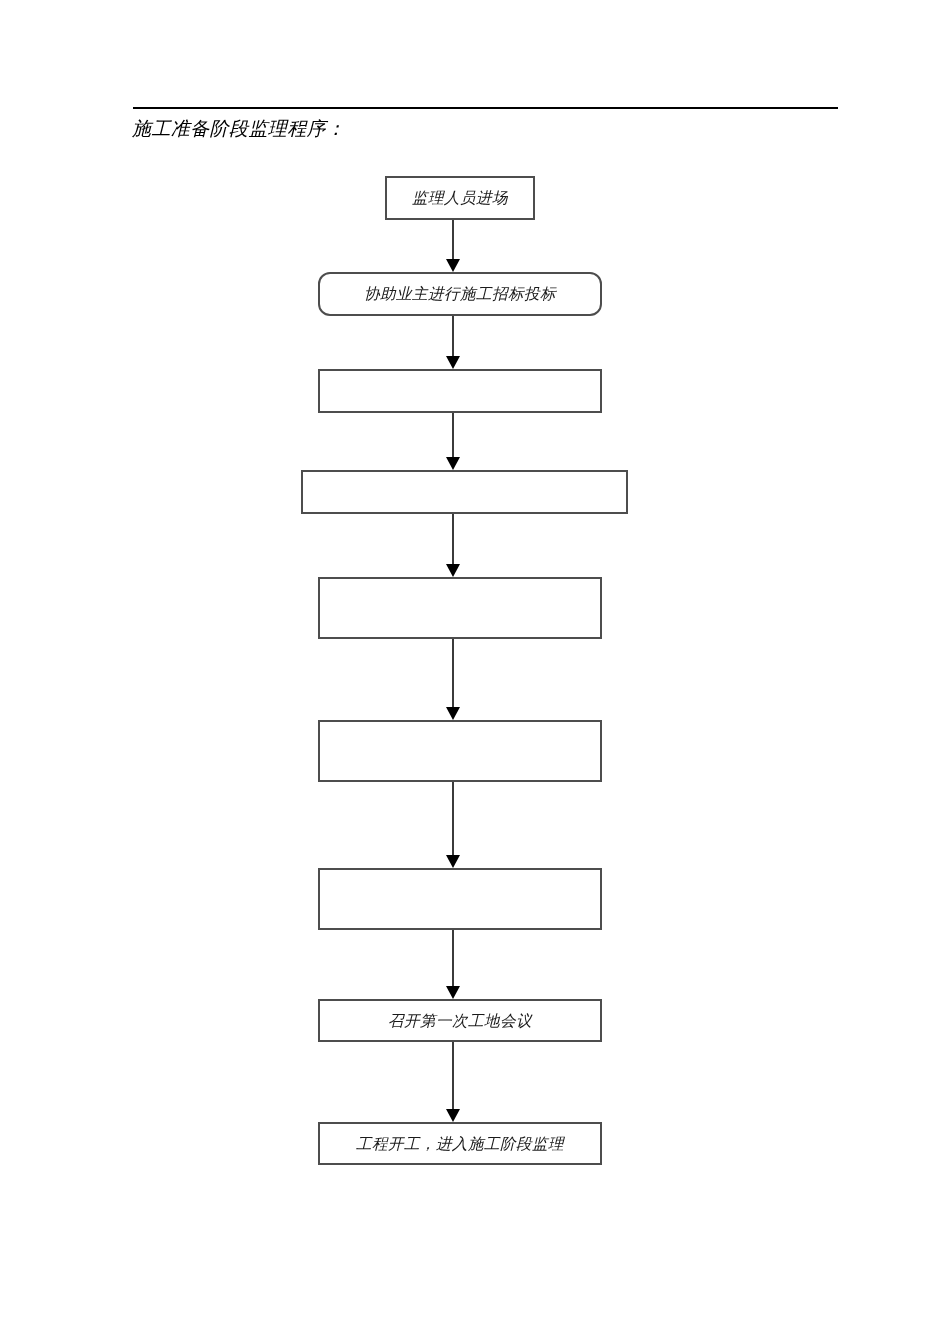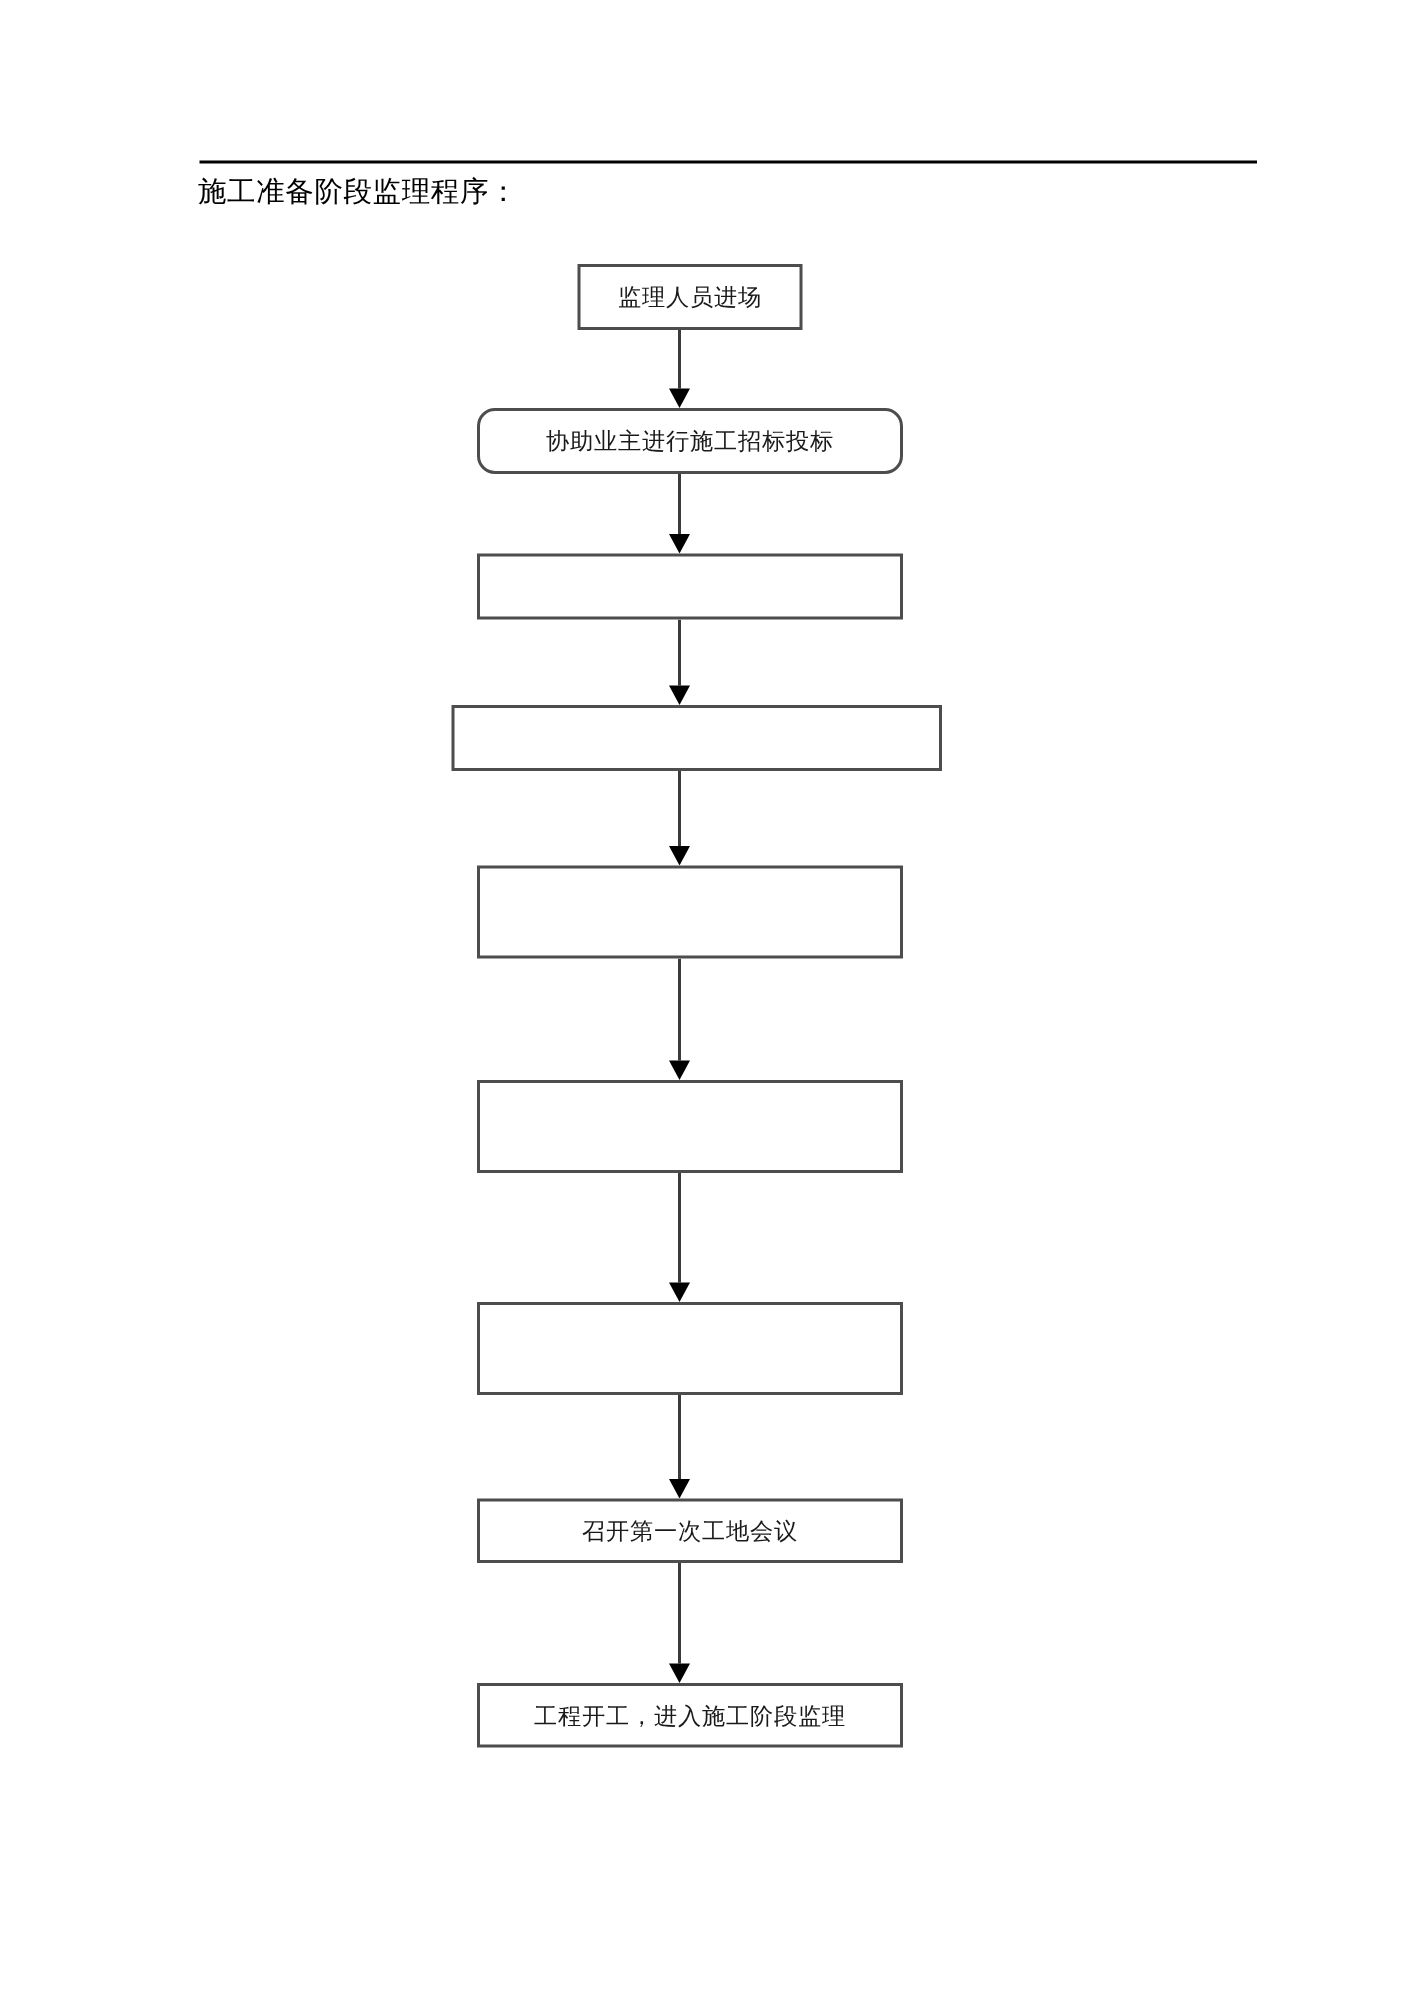--- a/index.html
+++ b/index.html
@@ -16,20 +16,21 @@
     font-family: "DejaVu Serif", "Liberation Serif", serif;
     color: #000000;
   }
 
   .page {
     position: absolute;
     left: 0;
     top: 0;
     width: 950px;
     height: 1344px;
+    font-style: italic;
   }
 
   
   .header-rule {
     position: absolute;
     left: 133px;
     top: 107px;
     width: 705px;
     height: 0;
     border-top: 2px solid #000000;

